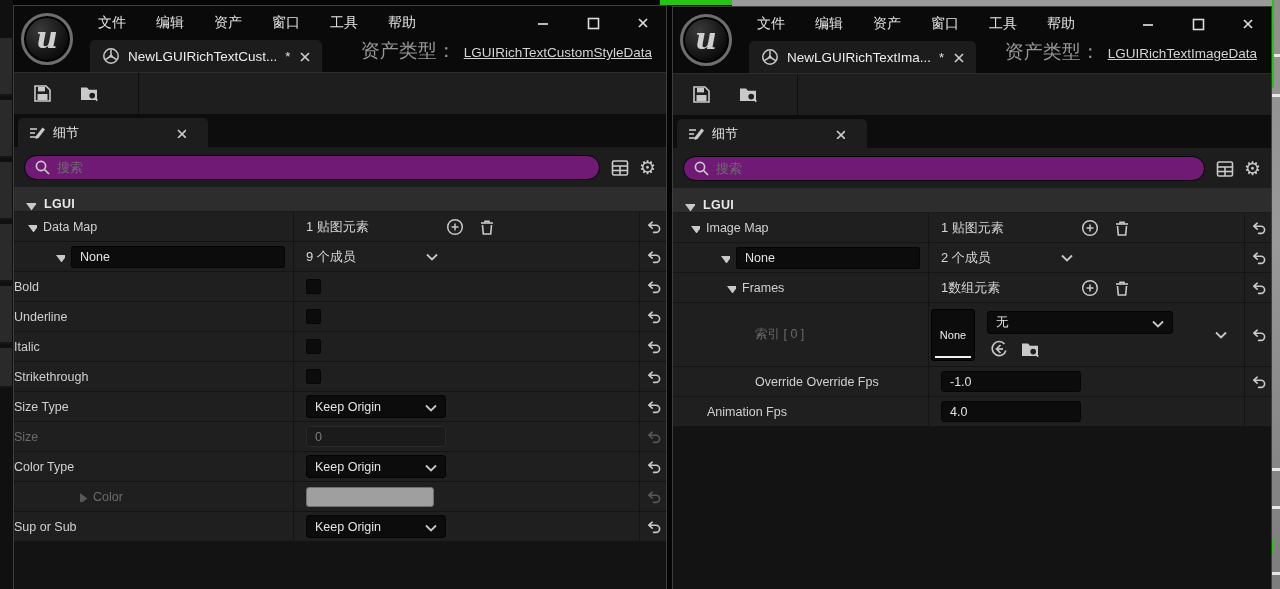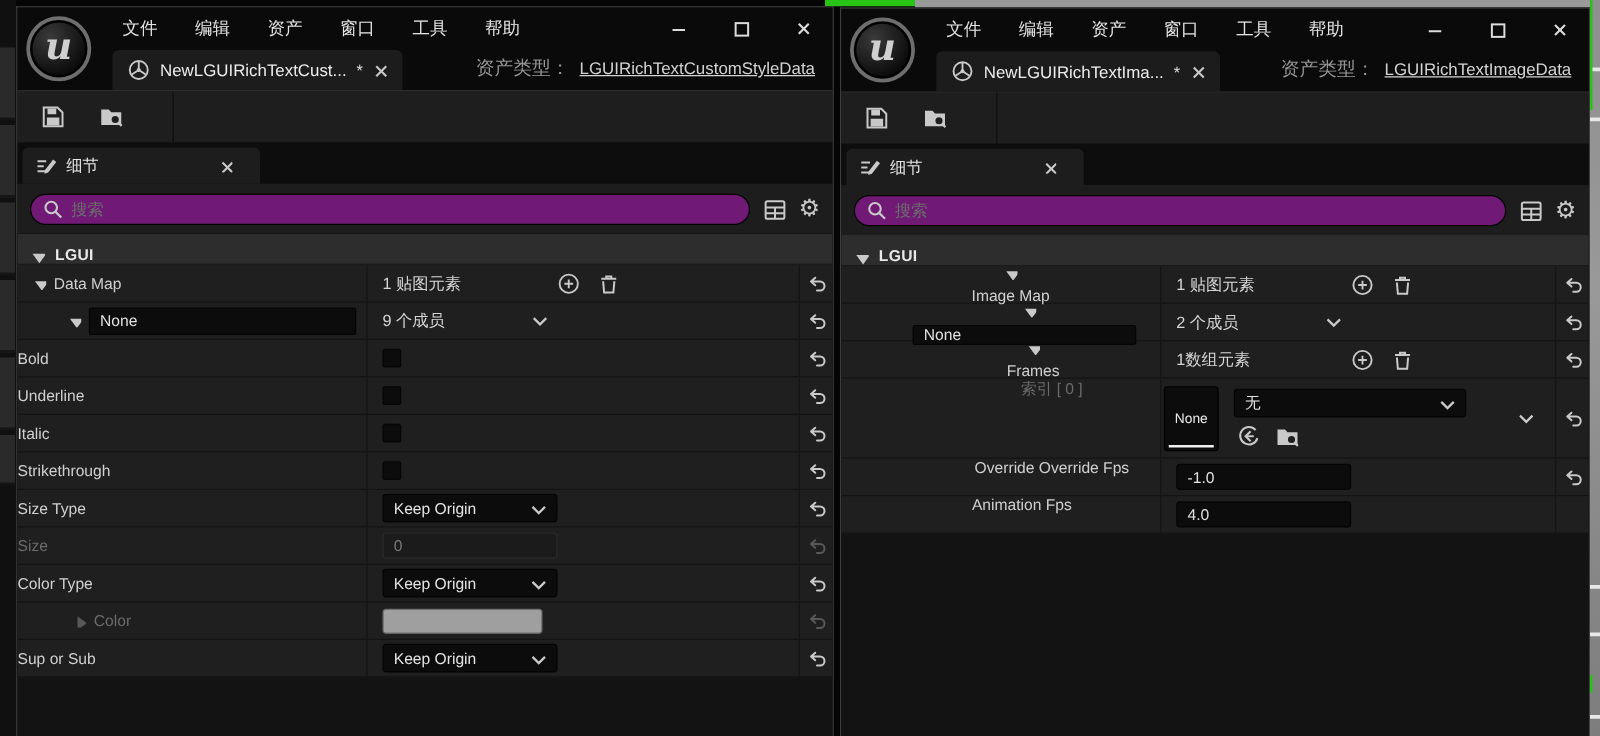--- a/index.html
+++ b/index.html
@@ -27,21 +27,21 @@
   .logo span { font-family:"DejaVu Serif",serif; font-style:italic; font-weight:bold; font-size:30px; color:#cfcfcf; transform:translateY(-2px); }
   .menus { position:absolute; left:84px; top:8px; display:flex; gap:30px; }
   .menus span { font-size:14px; color:#e4e4e4; cursor:default; }
   .winctl { position:absolute; right:12px; top:6px; display:flex; gap:28px; align-items:center; }
   .winctl .btn { width:22px; height:22px; display:flex; align-items:center; justify-content:center; color:#dcdcdc; }
   .doc-tab { position:absolute; left:76px; bottom:0; height:32px; background:#1c1c1c;
       border-radius:5px 5px 0 0; display:flex; align-items:center; padding:5px 12px; gap:8px; }
   .doc-tab .title { font-size:13.5px; color:#ececec; white-space:nowrap; }
   .doc-tab .dirty { font-size:13px; color:#e0e0e0; }
   .asset-type { position:absolute; right:14px; bottom:8px; display:flex; gap:8px; align-items:baseline; white-space:nowrap; }
-  .asset-type .lab { font-size:15px; color:#969696;text-align:center; }
+  .asset-type .lab { font-size:19px; color:#969696;text-align:center; }
   .asset-type .lnk { font-size:13.5px; color:#d4d4d4; text-decoration:underline; cursor:pointer; }
 
   .toolbar { height:42px; background:#1e1e1e; border-top:1px solid #2b2b2b; display:flex; align-items:center; padding-left:18px; gap:26px; flex:none; }
   .toolbar .sep { width:1px; height:42px; background:#0e0e0e; margin-left:12px; }
   .tbtn { display:flex; align-items:center; justify-content:center; cursor:pointer; }
 
   .tabstrip { height:33px; background:#0d0d0d; display:flex; align-items:flex-end; padding-left:4px; flex:none; }
   .details-tab { height:29px; min-width:190px; background:#1d1d1d; border-radius:5px 5px 0 0;
       display:flex; align-items:center; padding:0 10px; gap:8px; }
   .details-tab .t { font-size:13px; color:#e6e6e6; }
@@ -56,21 +56,21 @@
   .gear { font-size:19px; color:#c9c9c9; line-height:1; cursor:pointer; }
 
   .panelbody { flex:1; background:#131313; overflow:hidden; }
   .cat { height:25px; background:#2d2d2d; border-bottom:1px solid #1a1a1a; display:flex; align-items:flex-end; gap:8px; padding-left:10px; }
   .cat .t { font-size:12.5px; font-weight:bold; color:#e8e8e8; letter-spacing:.3px; }
 
   .row { display:flex; background:#1f1f1f; border-bottom:1px solid #141414; height:30px; align-items:stretch; }
   .row.tall { height:64px; }
   .clabel { display:flex; align-items:center; border-right:1px solid #141414; flex:none; gap:6px; }
   .w-left .clabel { width:280px; }
-  .w-right .clabel { width:256px;flex-direction:column; }
+  .w-right .clabel { width:256px; }
   .cvalue { flex:1; display:flex; align-items:center; padding-left:12px; gap:12px; position:relative; }
   .creset { width:27px; border-left:1px solid #141414; display:flex; align-items:center; justify-content:center; flex:none; }
   .lbl { font-size:12.5px; color:#d0d0d0; white-space:nowrap; }
   .lbl.dim { color:#6b6b6b; }
   .count { font-size:13px; color:#d6d6d6; white-space:nowrap; }
   .ind1 { padding-left:12px; } .ind2 { padding-left:40px; } .ind3 { }
   .w-right .ind1 { padding-left:16px; } .w-right .ind2 { padding-left:46px; }
   .w-right .ind3 { padding-left:52px; } .w-right .ind4 { padding-left:82px; }
   .w-right .indfps { padding-left:34px; }
 
@@ -485,21 +485,21 @@
         <div class="creset">
             <span class="ic">
               <svg class="i" width="16" height="16">
                 <use href="#d-reset"></use>
               </svg>
             </span>
           </div>
       </div>
 
       <div class="row">
-        <div class="clabel" style="padding-left:44px">
+        <div class="clabel" style="padding-left:62px">
           <span class="ic dim2">
               <svg class="i" width="11" height="11">
                 <use href="#d-triright"></use>
               </svg>
             </span>
           <span class="lbl dim">Color</span>
         </div>
         <div class="cvalue">
             <span class="swatch" style="background: rgb(159, 159, 159);"></span>
           </div>

